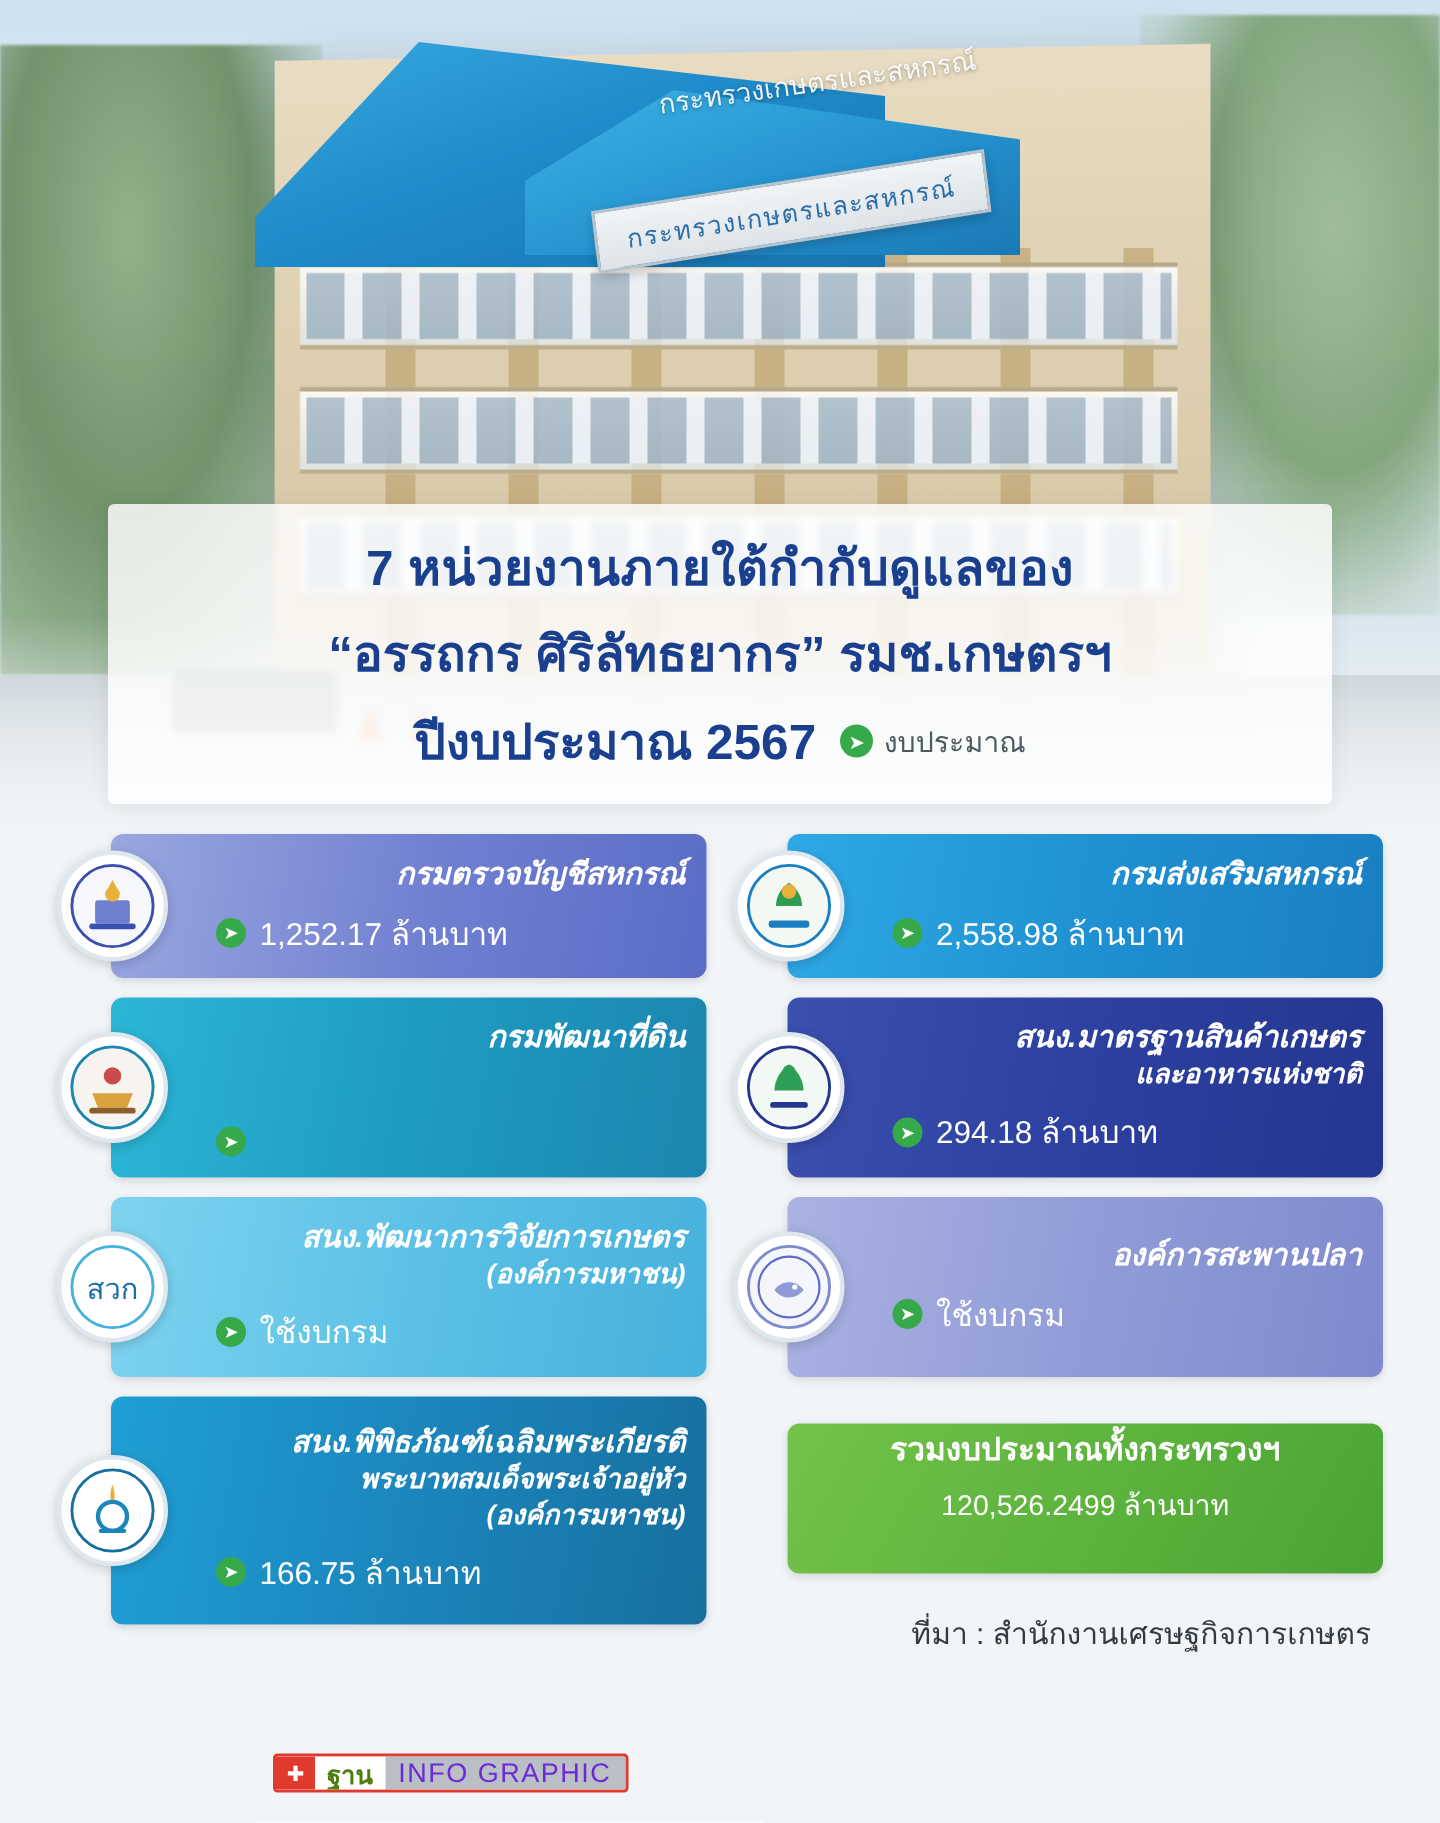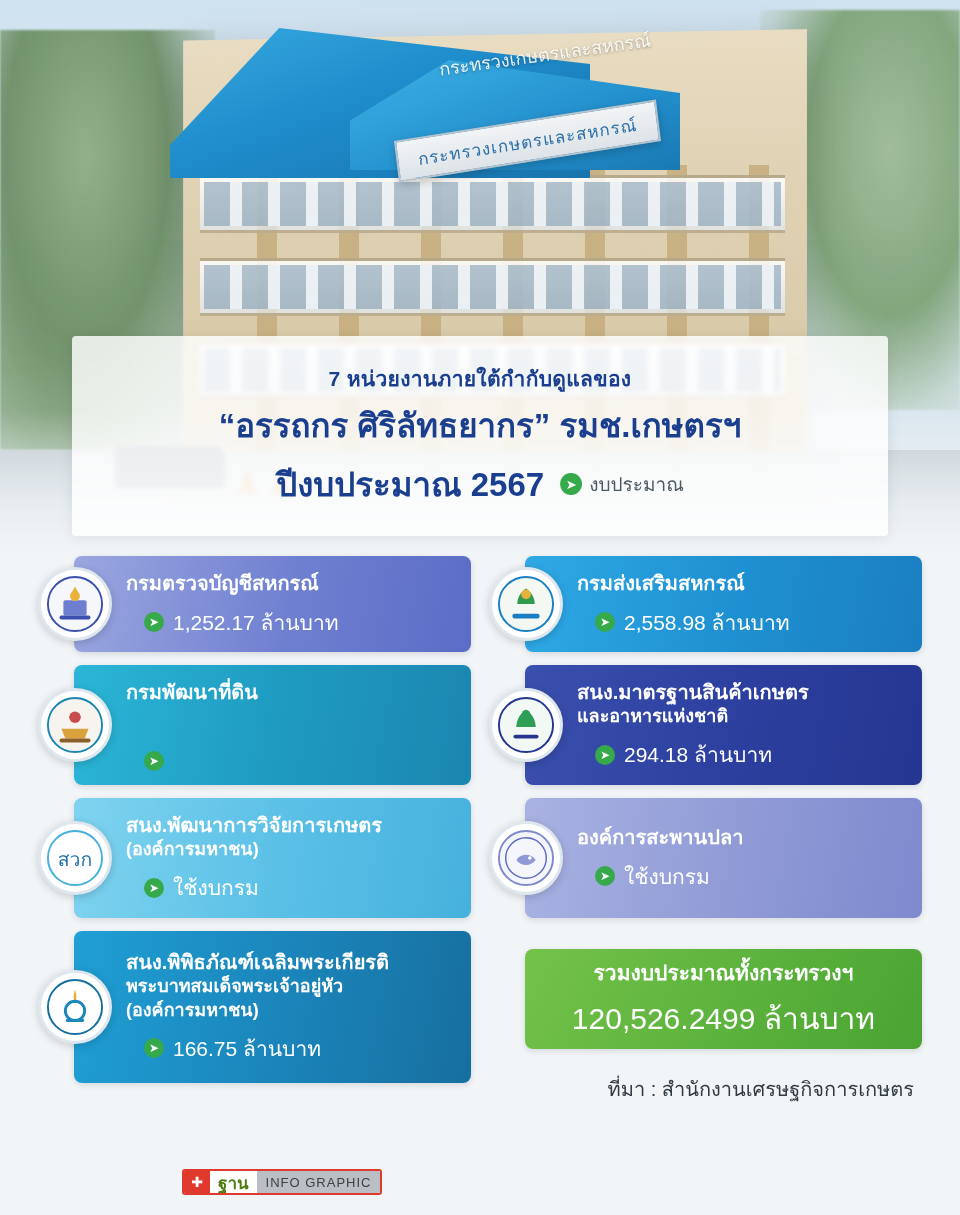--- a/index.html
+++ b/index.html
@@ -140,21 +140,21 @@
     left: 72px; top: 336px; width: 816px; height: 200px;
     background: rgba(255,255,255,0.82);
     border-radius: 4px;
     backdrop-filter: blur(2px);
     display: flex; flex-direction: column;
     align-items: center; justify-content: center;
     gap: 4px;
     box-shadow: 0 2px 14px rgba(0,0,0,.08);
   }
   .title-line1 {
-    font-size: 21px; font-weight: bold; color: #1b3f8f; letter-spacing: .3px;
+    font-size: 33px; font-weight: bold; color: #1b3f8f; letter-spacing: .3px;
   }
   .title-line2 {
     font-size: 33px; font-weight: bold; color: #1b3f8f;
   }
   .title-row3 {
     display: flex; align-items: center; gap: 16px; margin-top: 2px;
   }
   .title-line3 {
     font-size: 33px; font-weight: bold; color: #1b3f8f;
   }
@@ -185,22 +185,23 @@
     border-radius: 8px;
     padding: 12px 14px 12px 52px;
     color: #ffffff;
     display: flex; flex-direction: column; justify-content: center;
     box-shadow: 0 2px 6px rgba(0,0,0,.12);
   }
   .card.tall { min-height: 120px; }
   .card.taller { min-height: 152px; }
 
   .card-name {
-    font-size: 20px; font-weight: bold; text-align: left;
+    font-size: 20px; font-weight: bold; text-align: right;
     line-height: 1.3;
+    font-style: italic;
   }
   .card-name .sub { font-size: 18px; display: block; font-weight: bold; }
   .card-value-row {
     display: flex; align-items: center; gap: 9px;
     margin-top: 10px; padding-left: 18px;
   }
   .card-value {
     font-size: 21px; color: #ffffff;
   }
 
@@ -230,27 +231,27 @@
   .t-std    { background: linear-gradient(100deg,#3a4fae 0%, #2c3f9e 55%, #243690 100%); }
   .t-res    { background: linear-gradient(100deg,#7fd3ef 0%, #59bfe6 55%, #46b1dd 100%); }
   .t-fish   { background: linear-gradient(100deg,#a9b2e2 0%, #8f9ad6 55%, #7e8ace 100%); }
   .t-museum { background: linear-gradient(100deg,#1f9fd4 0%, #1b86bc 50%, #176f9f 100%); }
 
   .total-card {
     margin-left: 36px; width: 397px; min-height: 100px;
     border-radius: 8px;
     background: linear-gradient(120deg,#74c24a 0%, #5bb23c 55%, #4aa332 100%);
     color: #fff;
-    display: flex; flex-direction: column; align-items: center; justify-content: center;
+    display: flex; flex-direction: column; align-items: center; 
     gap: 6px;
     box-shadow: 0 2px 6px rgba(0,0,0,.12);
     margin-top: 18px;
   }
   .total-title { font-size: 21px; font-weight: bold; }
-  .total-value { font-size: 30px; }
+  .total-value { font-size: 19px; }
 
   .source {
     margin-left: 36px; width: 397px;
     text-align: right; padding-right: 8px;
     margin-top: 24px;
     font-size: 20px; color: #333b42;
   }
 
   
   .footer-logo {
@@ -262,22 +263,22 @@
   .fl-mark {
     background: #e03a2f; color: #fff; width: 26px; height: 100%;
     display: flex; align-items: center; justify-content: center;
     font-size: 14px;
   }
   .fl-thai {
     background: #fff; color: #4d7c0f; padding: 0 8px;
     font-size: 17px; font-weight: bold; display: flex; align-items: center; height: 100%;
   }
   .fl-info {
-    background: #b9bfc4; color: #404040; padding: 0 9px;
-    font-size: 13px; letter-spacing: 1px; display: flex; align-items: center; height: 100%;
+    background: #b9bfc4; color: #6d28d9; padding: 0 9px;
+    font-size: 18px; letter-spacing: 1px; display: flex; align-items: center; height: 100%;
   }
 </style>
 </head>
 <body>
 
 <div id="page">
 
   <div class="photo">
     <div class="sky"></div>
     <div class="tree-left"></div>

